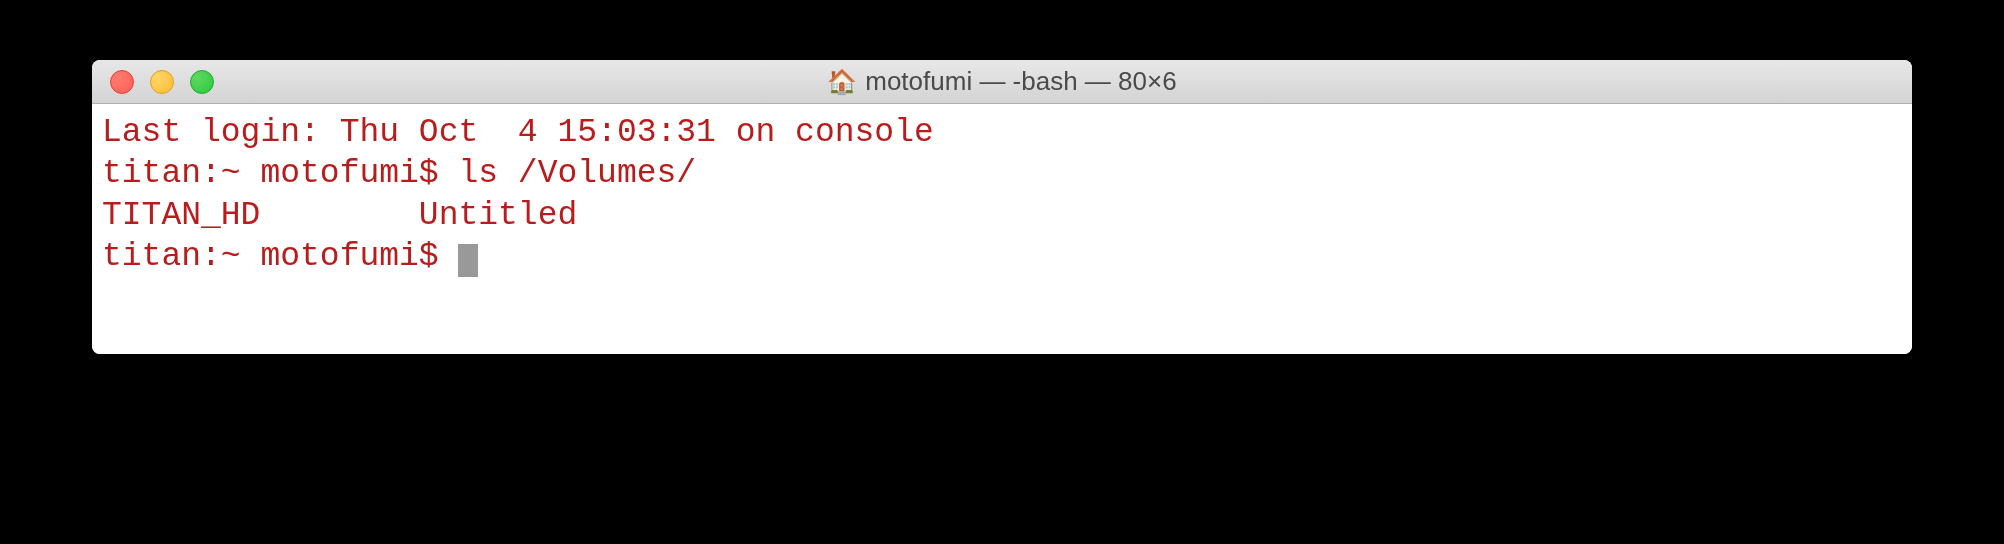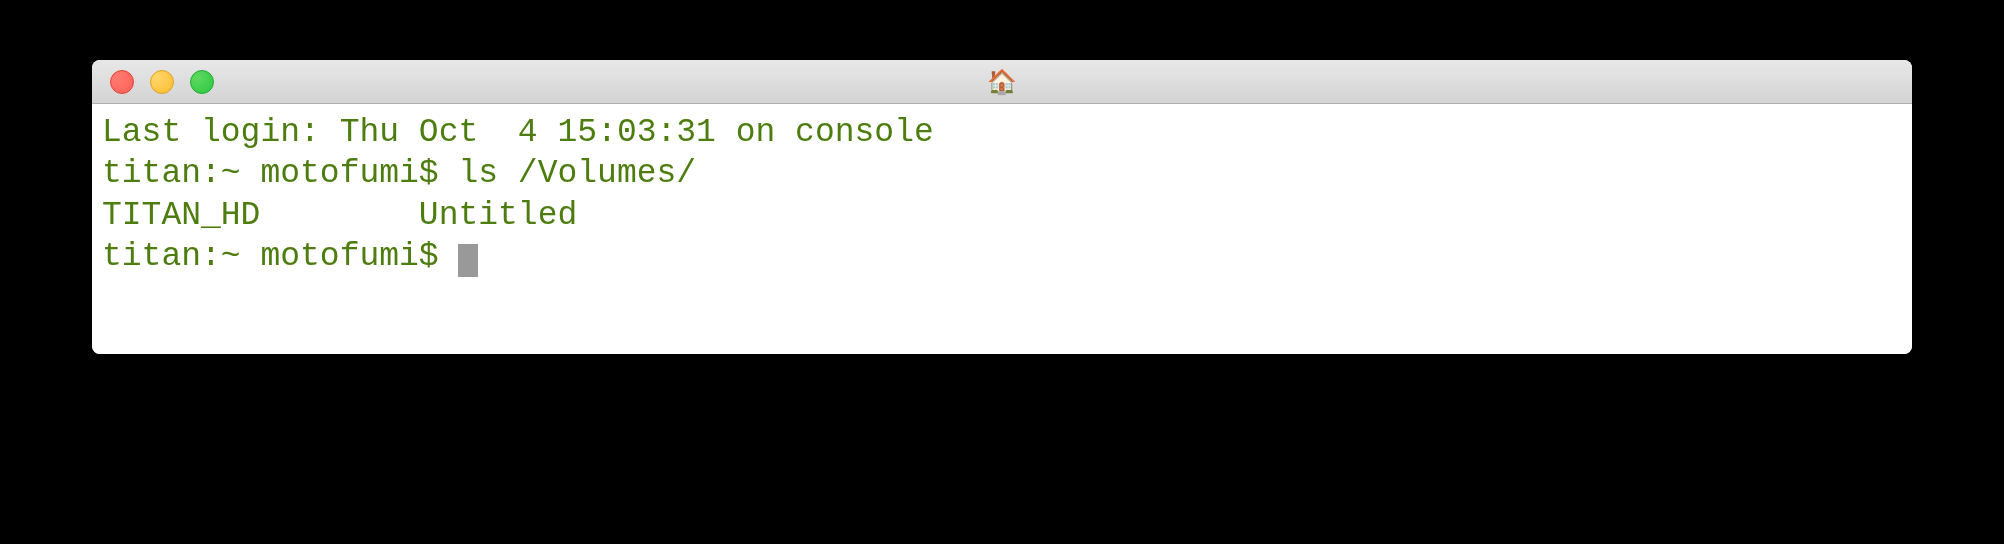--- a/index.html
+++ b/index.html
@@ -77,21 +77,21 @@
     .home-icon {
       font-size: 24px;
     }
     
     .terminal-content {
       background: #fff;
       padding: 8px 10px;
       font-family: "Menlo", "Monaco", "Courier New", monospace;
       font-size: 33px;
       line-height: 1.25;
-      color: #4d7c0f;
+      color: #b91c1c;
       white-space: pre;
       min-height: 250px;
     }
     
     .cursor-block {
       display: inline-block;
       width: 20px;
       height: 33px;
       background: #999;
       vertical-align: text-bottom;
@@ -103,20 +103,21 @@
 
 <div class="window">
   <div class="titlebar">
     <div class="traffic-lights">
       <div class="traffic-light tl-close"></div>
       <div class="traffic-light tl-minimize"></div>
       <div class="traffic-light tl-maximize"></div>
     </div>
     <div class="title-container">
       <span class="home-icon">🏠</span>
+      <span>motofumi — -bash — 80×6</span>
     </div>
   </div>
   <div class="terminal-content"><span>Last login: Thu Oct  4 15:03:31 on console</span>
 <span>titan:~ motofumi$ ls /Volumes/</span>
 <span>TITAN_HD        Untitled</span>
 <span>titan:~ motofumi$ </span><span class="cursor-block"></span>
 </div>
 </div>
 
 </body></html>

